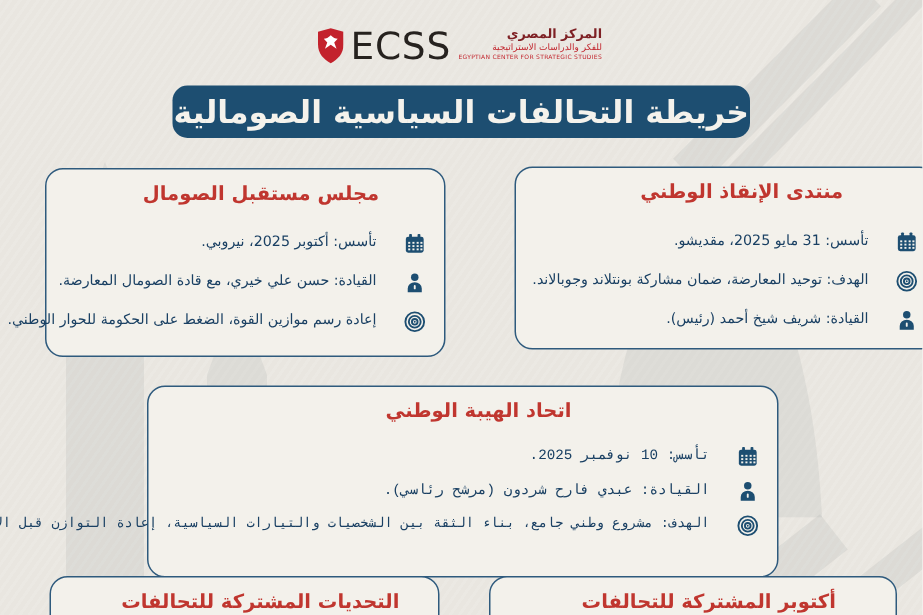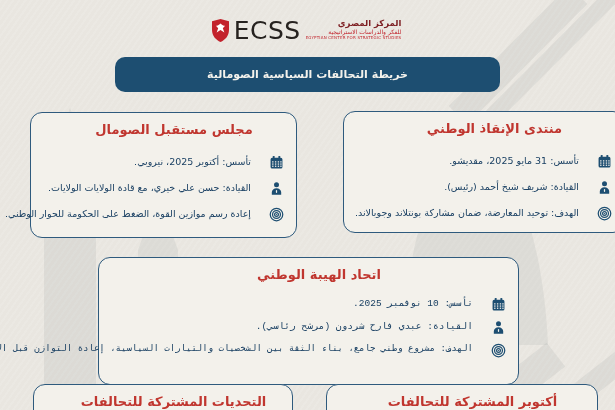--- a/index.html
+++ b/index.html
@@ -27,21 +27,21 @@
     display:flex; align-items:center; justify-content:center; gap:5px; }
   .shield { width:17px; height:27px; }
   .ecss-word { font-size:25px; font-weight:normal; color:#26221f; letter-spacing:.5px; line-height:1; }
   .logo-ar { direction:rtl; text-align:right; line-height:1.15; padding-right:2px; }
   .logo-ar .l1 { font-size:8.5px; font-weight:bold; color:#7e2024; }
   .logo-ar .l2 { font-size:6px; color:#c2262e; }
   .logo-ar .l3 { font-size:4px; color:#c2262e; letter-spacing:.2px; direction:ltr; text-align:right; }
   
   .banner { position:absolute; left:115px; top:57px; width:385px; height:35px;
     background:#1d4e71; border-radius:10px; display:flex; align-items:center; justify-content:center; }
-  .banner-title { color:#f4f2ec; font-size:11px; font-weight:bold; direction:rtl; }
+  .banner-title { color:#f4f2ec; font-size:21px; font-weight:bold; direction:rtl; }
   
   .card { position:absolute; background:#f3f1eb; border:1.5px solid #2e5a7d;
     border-radius:12px; direction:rtl;padding-left:21px; }
   .card-title { color:#c0362f; font-size:13px; font-weight:bold; text-align:center; padding-top:9px; line-height:1.2; }
   .rows { padding:6px 12px 8px 10px; }
   .row { display:flex; align-items:center; gap:18px; margin-top:11px; }
   .row .ic { flex:none; width:15px; height:15px; display:block; }
   .row-text { font-size:9.5px; color:#1a4063; line-height:1.25; white-space:nowrap; }
   .card-dignity .row { margin-top:8px;font-family:Liberation Mono, monospace; }
   .card-dignity .row-goal .row-text { font-size:9px; }
@@ -102,38 +102,38 @@
               <rect x="14" y="13.5" width="2.2" height="2"></rect>
               <rect x="18" y="13.5" width="2.2" height="2"></rect>
               <rect x="5" y="17" width="2.2" height="2"></rect>
               <rect x="9.5" y="17" width="2.2" height="2"></rect>
               <rect x="14" y="17" width="2.2" height="2"></rect>
               <rect x="18" y="17" width="2.2" height="2"></rect>
             </g>
         </svg>
         <div class="row-text">تأسس: 31 مايو 2025، مقديشو.</div>
       </div>
-      <div class="row">
-        <svg class="ic" viewBox="0 0 24 24">
-          <circle cx="12" cy="6" r="4" fill="#1d4e71"></circle>
-          <path d="M4.5 22 v-4 a7.5 6.5 0 0 1 15 0 v4 z" fill="#1d4e71"></path>
-          <rect x="11" y="14.5" width="2" height="4.5" rx="1" fill="#f3f1eb"></rect>
-        </svg>
-        <div class="row-text">القيادة: شريف شيخ أحمد (رئيس).</div>
-      </div>
       <div class="row row-goal">
         <svg class="ic" viewBox="0 0 24 24">
           <g fill="none" stroke="#1d4e71" stroke-width="2">
               <circle cx="12" cy="12" r="10"></circle>
               <circle cx="12" cy="12" r="6.3"></circle>
               <circle cx="12" cy="12" r="3"></circle>
             </g>
           <circle cx="12" cy="12" r="1" fill="#1d4e71"></circle>
         </svg>
         <div class="row-text">الهدف: توحيد المعارضة، ضمان مشاركة بونتلاند وجوبالاند.</div>
+      </div>
+      <div class="row">
+        <svg class="ic" viewBox="0 0 24 24">
+          <circle cx="12" cy="6" r="4" fill="#1d4e71"></circle>
+          <path d="M4.5 22 v-4 a7.5 6.5 0 0 1 15 0 v4 z" fill="#1d4e71"></path>
+          <rect x="11" y="14.5" width="2" height="4.5" rx="1" fill="#f3f1eb"></rect>
+        </svg>
+        <div class="row-text">القيادة: شريف شيخ أحمد (رئيس).</div>
       </div>
     </div>
   </div>
 
   <div class="card card-future">
     <div class="card-title">مجلس مستقبل الصومال</div>
     <div class="rows">
       <div class="row">
         <svg class="ic" viewBox="0 0 24 24">
           <rect x="6" y="1.5" width="3" height="5" rx="1" fill="#1d4e71"></rect>
@@ -155,21 +155,21 @@
             </g>
         </svg>
         <div class="row-text">تأسس: أكتوبر 2025، نيروبي.</div>
       </div>
       <div class="row">
         <svg class="ic" viewBox="0 0 24 24">
           <circle cx="12" cy="6" r="4" fill="#1d4e71"></circle>
           <path d="M4.5 22 v-4 a7.5 6.5 0 0 1 15 0 v4 z" fill="#1d4e71"></path>
           <rect x="11" y="14.5" width="2" height="4.5" rx="1" fill="#f3f1eb"></rect>
         </svg>
-        <div class="row-text">القيادة: حسن علي خيري، مع قادة الولايات الولايات.</div>
+        <div class="row-text">القيادة: حسن علي خيري، مع قادة الصومال المعارضة.</div>
       </div>
       <div class="row row-goal">
         <svg class="ic" viewBox="0 0 24 24">
           <g fill="none" stroke="#1d4e71" stroke-width="2">
               <circle cx="12" cy="12" r="10"></circle>
               <circle cx="12" cy="12" r="6.3"></circle>
               <circle cx="12" cy="12" r="3"></circle>
             </g>
           <circle cx="12" cy="12" r="1" fill="#1d4e71"></circle>
         </svg>

